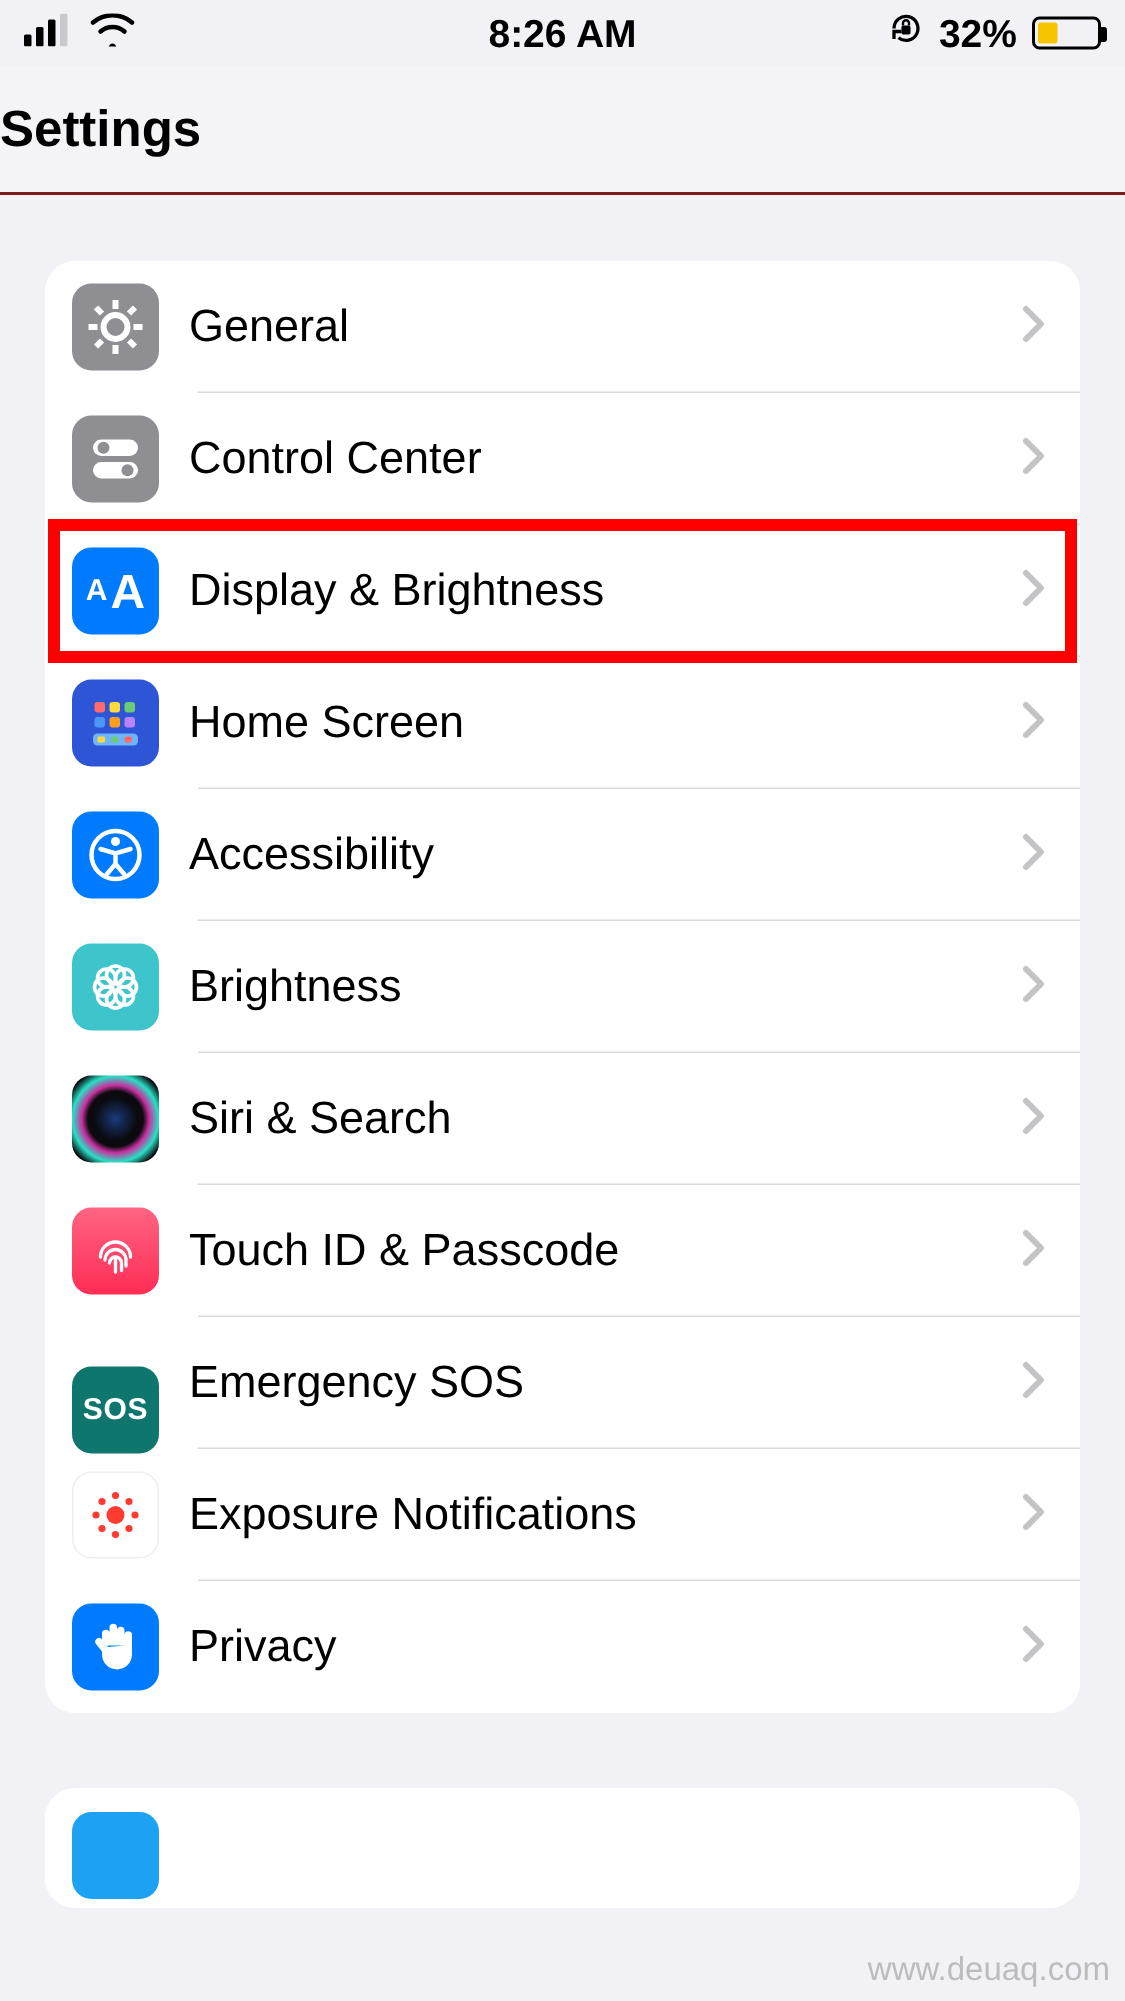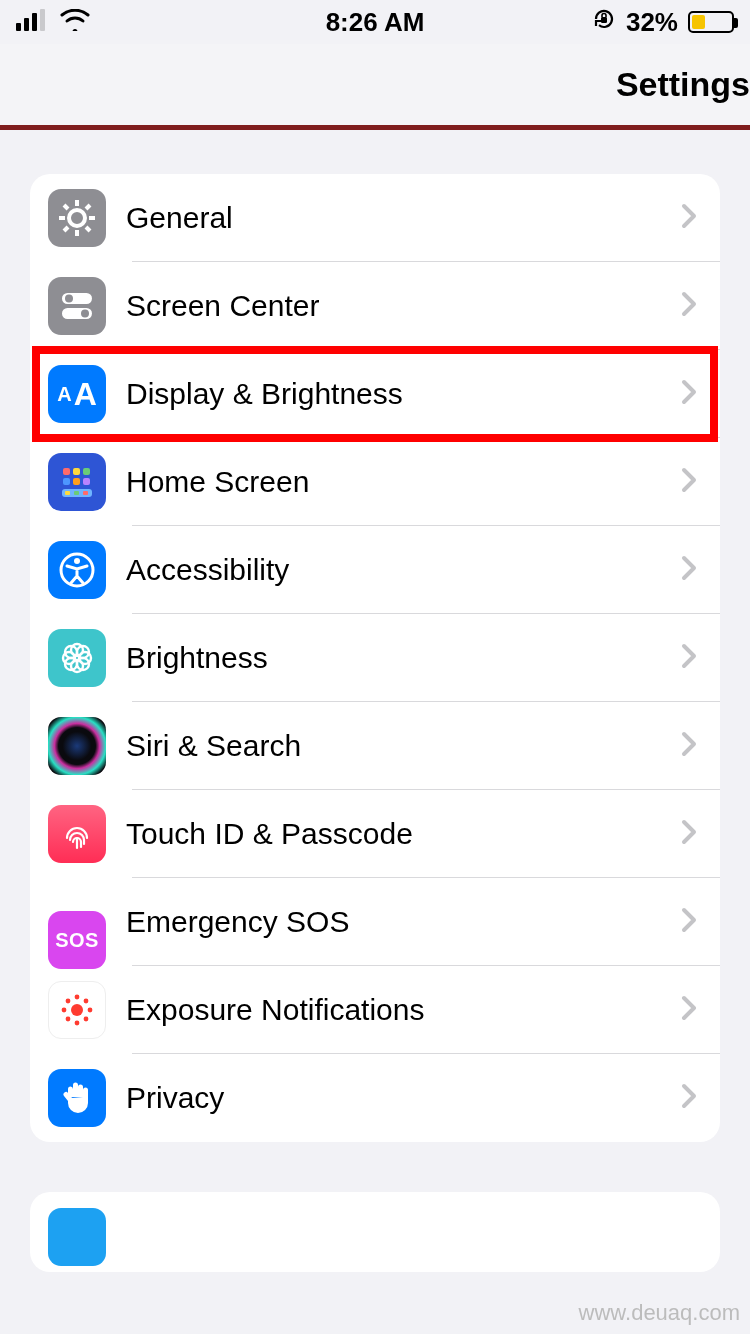--- a/index.html
+++ b/index.html
@@ -35,22 +35,22 @@
     content:"";
     position:absolute; right:-6px; top:5px; width:4px; height:10px;
     background:#000; border-radius:0 2px 2px 0;
   }
   .battery-fill {
     position:absolute; left:2px; top:2px; bottom:2px;
     background:#f6c400; border-radius:2px;
   }
   .nav-header {
     height: 86px;
-    display:flex; align-items:center; justify-content:flex-end;
-    border-bottom: 5px solid #7f1d1d;
+    display:flex; align-items:center; justify-content:flex-start;
+    border-bottom: 2px solid #7f1d1d;
     background:#f4f4f7;
   }
   .nav-title { font-size:34px; font-weight:700; }
   .card {
     margin: 44px 30px 0 30px;
     background:#fff;
     border-radius: 20px;
     overflow:visible;
   }
   .row {
@@ -95,21 +95,21 @@
   .watermark {
     position:absolute; bottom:8px; right:10px;
     font-size:22px; color:#bcbcbc;
   }
   
   .bg-gray  { background:#8e8e93; }
   .bg-blue  { background:#007aff; }
   .bg-home  { background:#2e55d5; }
   .bg-teal  { background:#3ec5cb; }
   .bg-siri  { background: radial-gradient(circle at 50% 50%, #1b3a7a 0%, #0a0a0f 35%, #0a0a0f 45%, #c92fa0 55%, #28e0c4 70%, #0a0a0f 85%); }
-  .bg-red   { background:#d946ef;margin-top:36px; }
+  .bg-red   { background:#0f766e;margin-top:36px; }
   .bg-redg  { background: linear-gradient(180deg,#ff6482,#ff2d55); }
   .bg-white { background:#ffffff; border:1px solid #eee; }
   .bg-green { background:#34c759; }
 </style>
 </head>
 <body>
 
 <div class="status-bar">
   <div class="status-left">
     <span>
@@ -178,21 +178,21 @@
 
   <div class="row">
     <div class="icon-box bg-gray">
       <svg width="42" height="42" viewBox="0 0 42 42">
         <rect x="6" y="8" width="30" height="11" rx="5.5" fill="#fff"></rect>
         <circle cx="13" cy="13.5" r="4" fill="#8e8e93"></circle>
         <rect x="6" y="23" width="30" height="11" rx="5.5" fill="#fff"></rect>
         <circle cx="29" cy="28.5" r="4" fill="#8e8e93"></circle>
       </svg>
     </div>
-    <div class="label">Screen Center</div>
+    <div class="label">Control Center</div>
     <div class="chev">
       <svg width="18" height="28" viewBox="0 0 18 28">
           <path d="M4 4 L14 14 L4 24" stroke="currentColor" stroke-width="4" fill="none" stroke-linecap="round" stroke-linejoin="round"></path>
         </svg>
     </div>
     <div class="sep"></div>
   </div>
 
   <div class="row">
     <div class="icon-box bg-blue" style="font-weight:700;">

